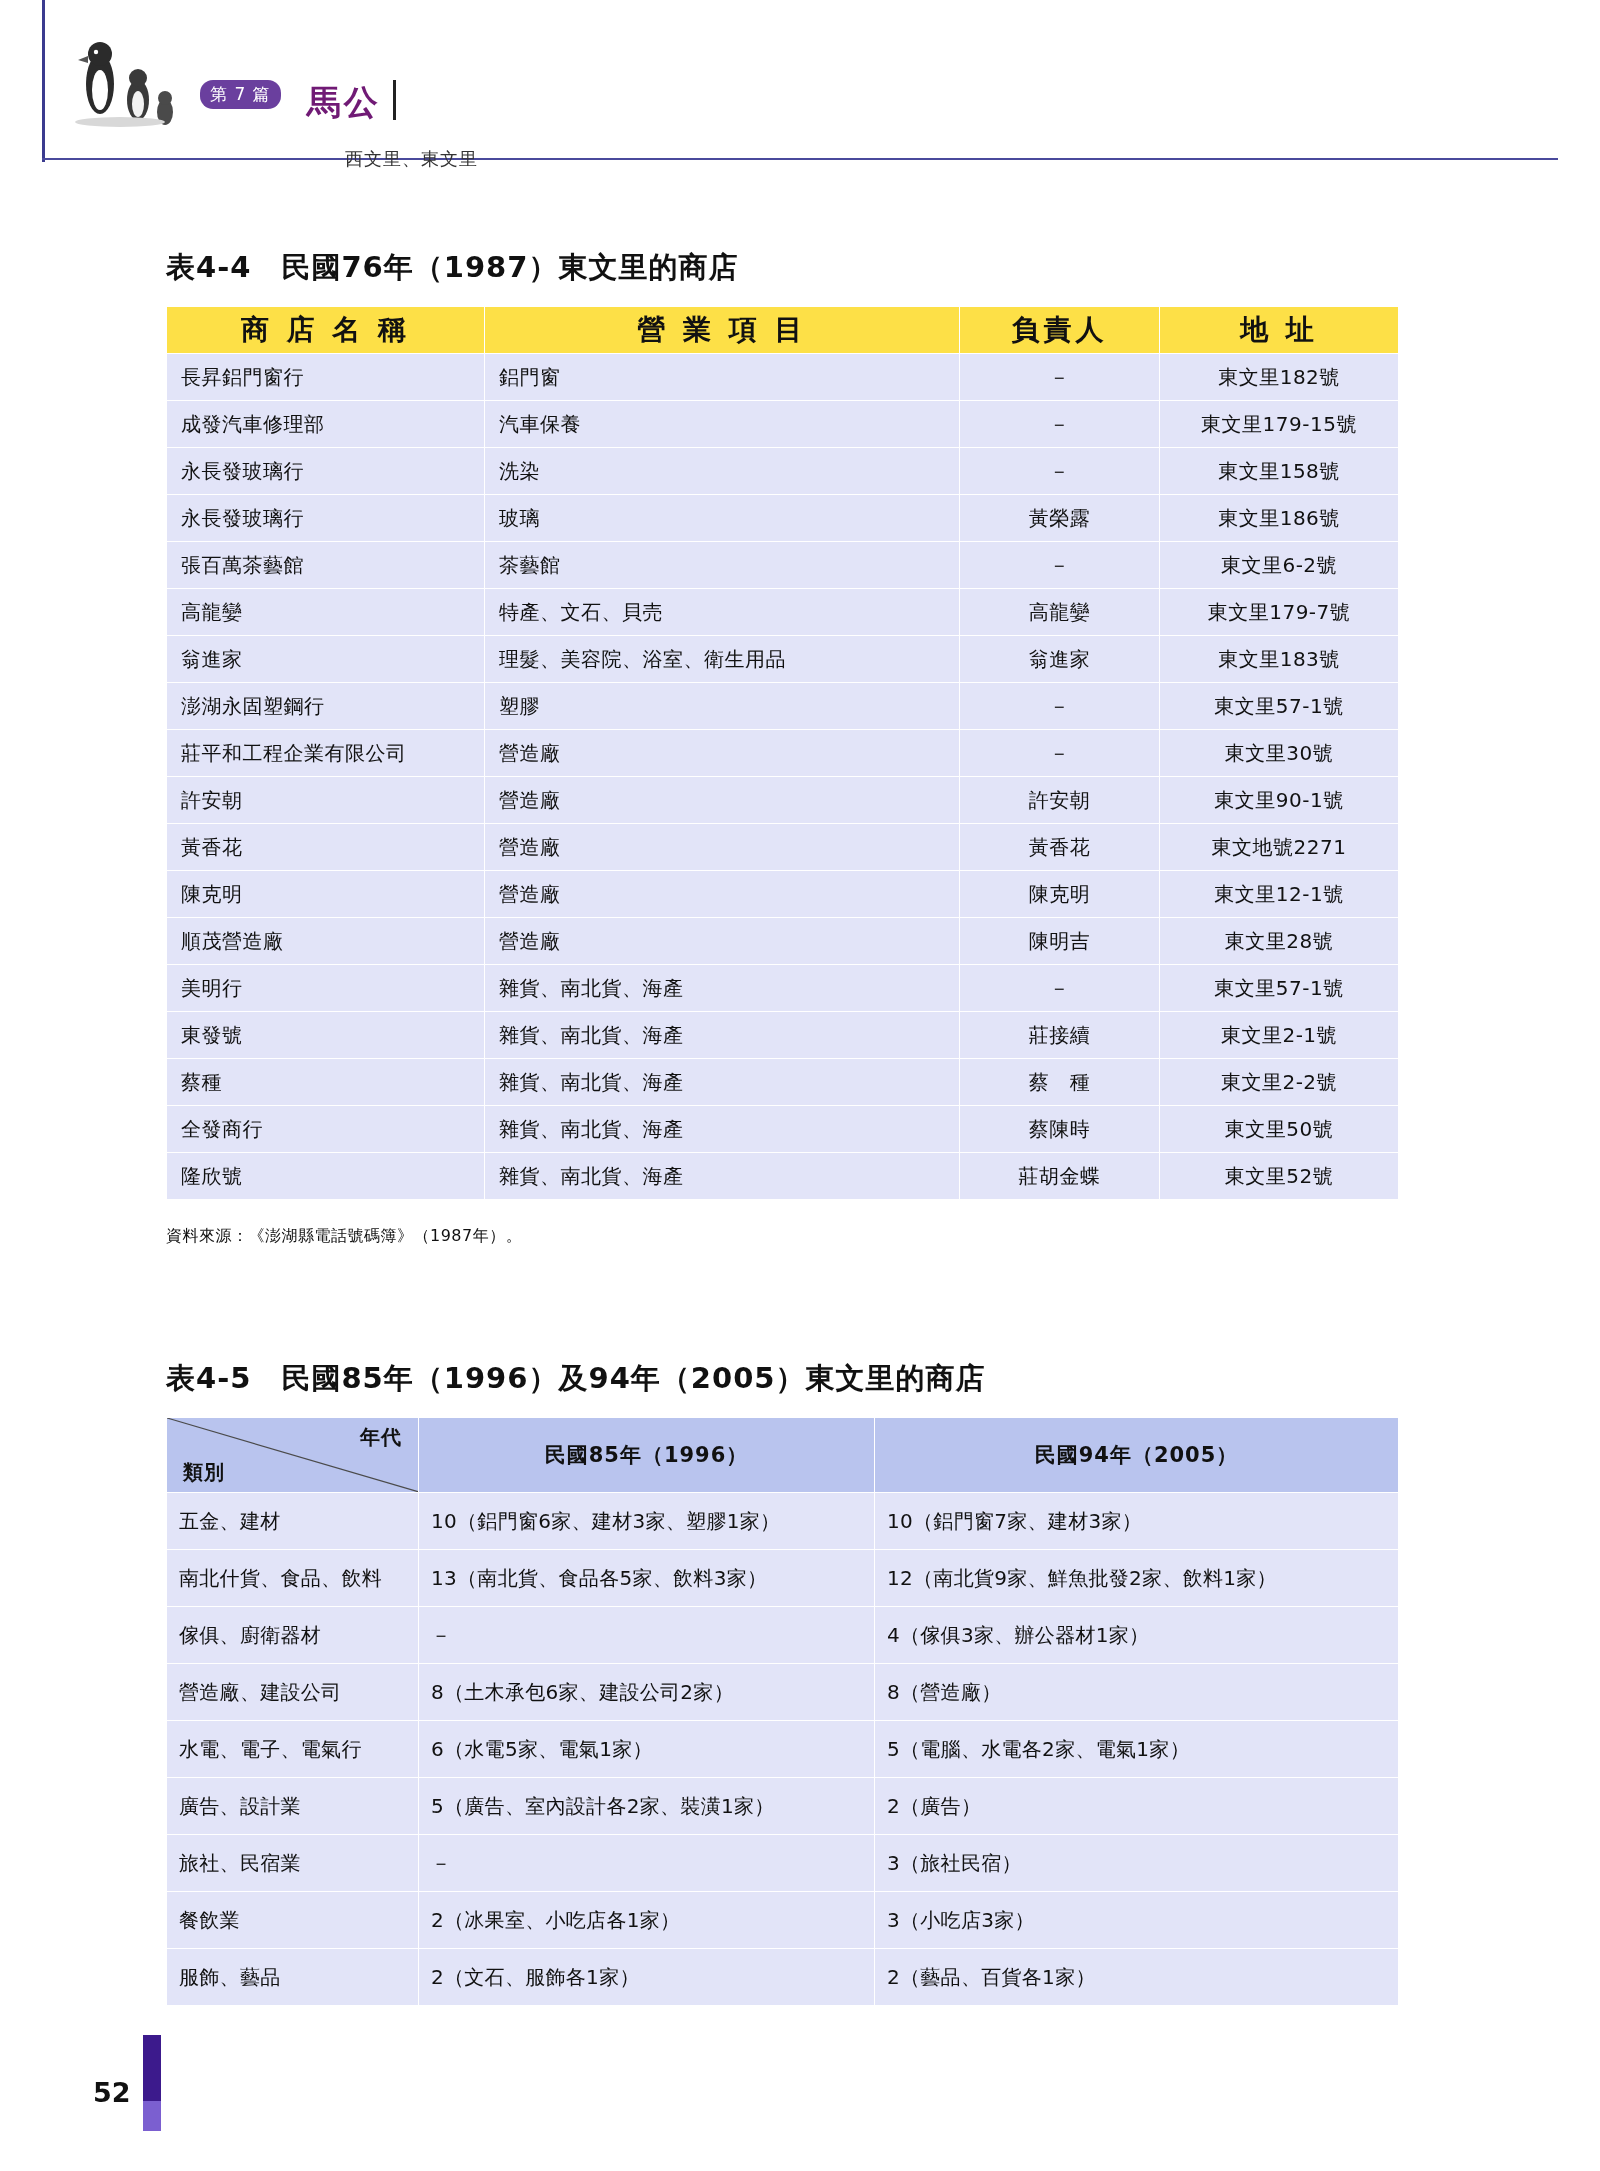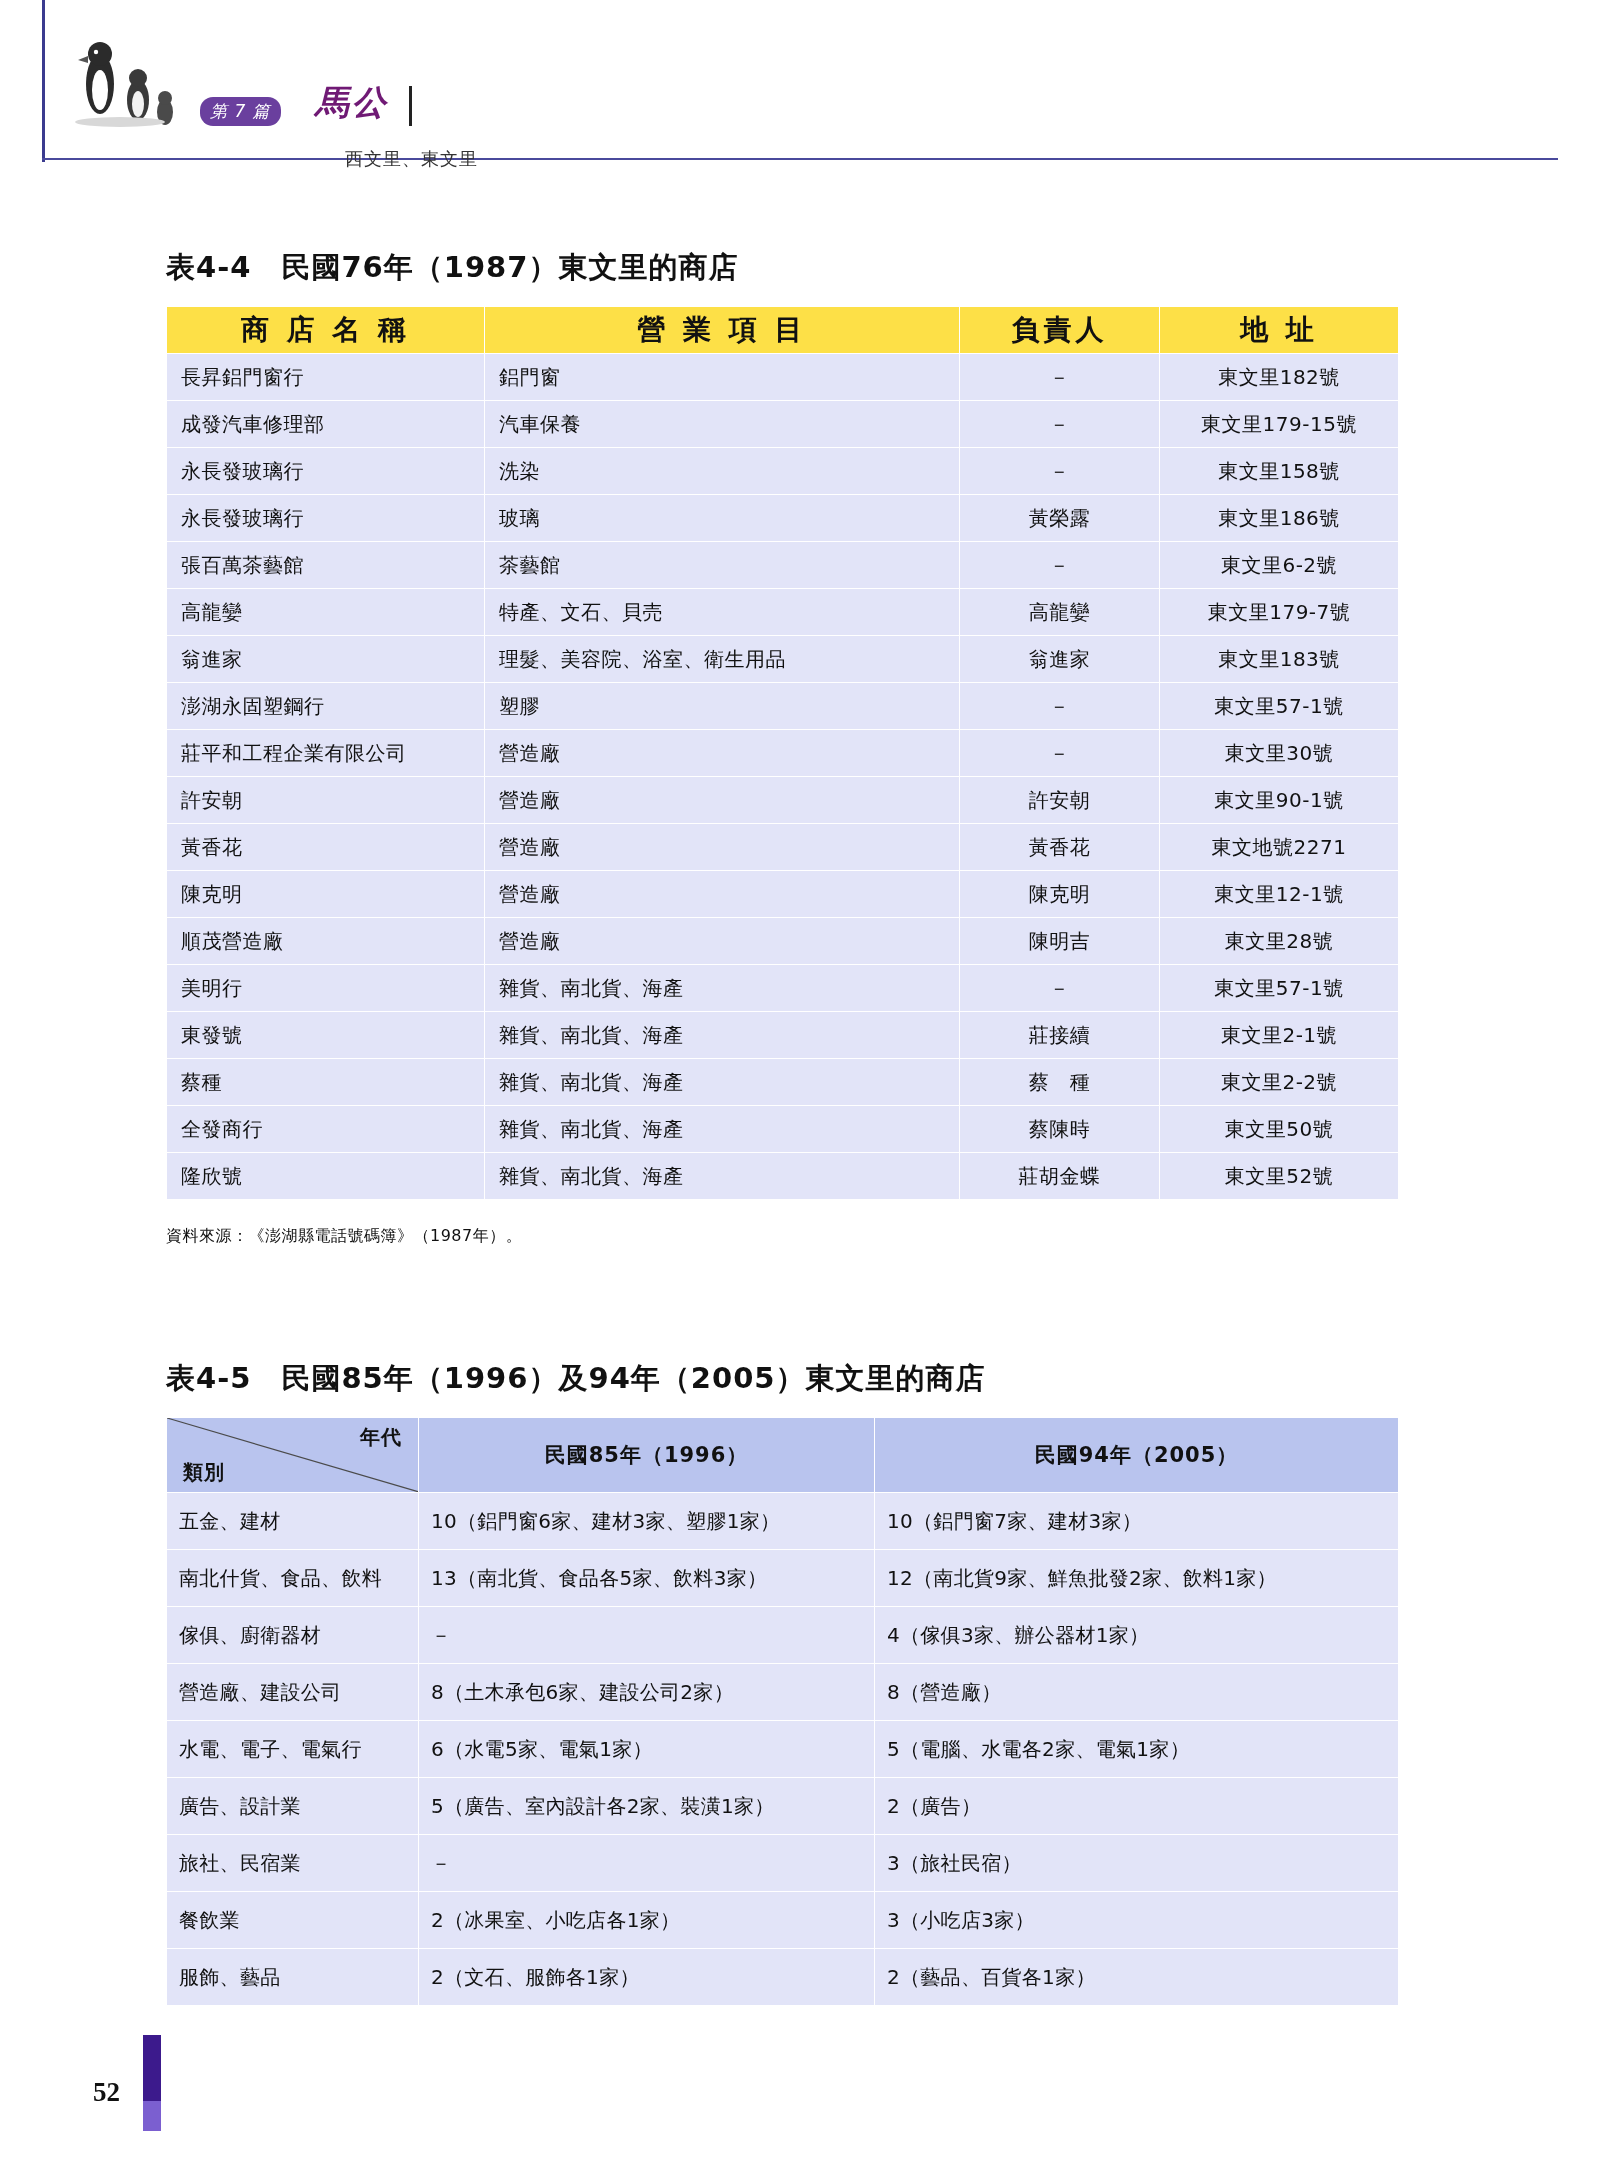--- a/index.html
+++ b/index.html
@@ -44,23 +44,22 @@
     left: 10px;
     top: 8px;
     width: 110px;
     height: 90px;
   }
   .chapter-badge {
     position: absolute;
     left: 140px;
     top: 50px;
     display: flex;
-    align-items: flex-end;
-    gap: 12px;
-    font-style: italic;
+    align-items: flex-start;
+    gap: 4px;
   }
   .chap-pill {
     background: #6a3f9e;
     color: #ffffff;
     border-radius: 13px;
     padding: 3px 10px;
     font-size: 17px;
     letter-spacing: 1px;
     white-space: nowrap;
   }
@@ -194,21 +193,20 @@
   }
 
   
   .page-num {
     position: absolute;
     left: 93px;
     bottom: 63px;
     font-size: 27px;
     font-weight: bold;
     color: #111;
-    font-family: Liberation Serif, serif;
   }
   .footer-bar-outer {
     position: absolute;
     left: 143px;
     bottom: 40px;
     width: 18px;
     height: 96px;
     background: #3c1a8c;
   }
   .footer-bar-inner {

